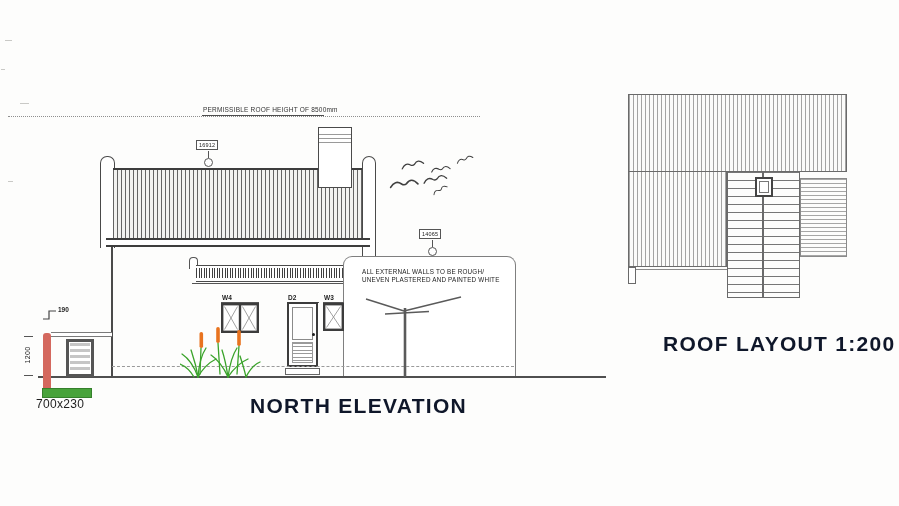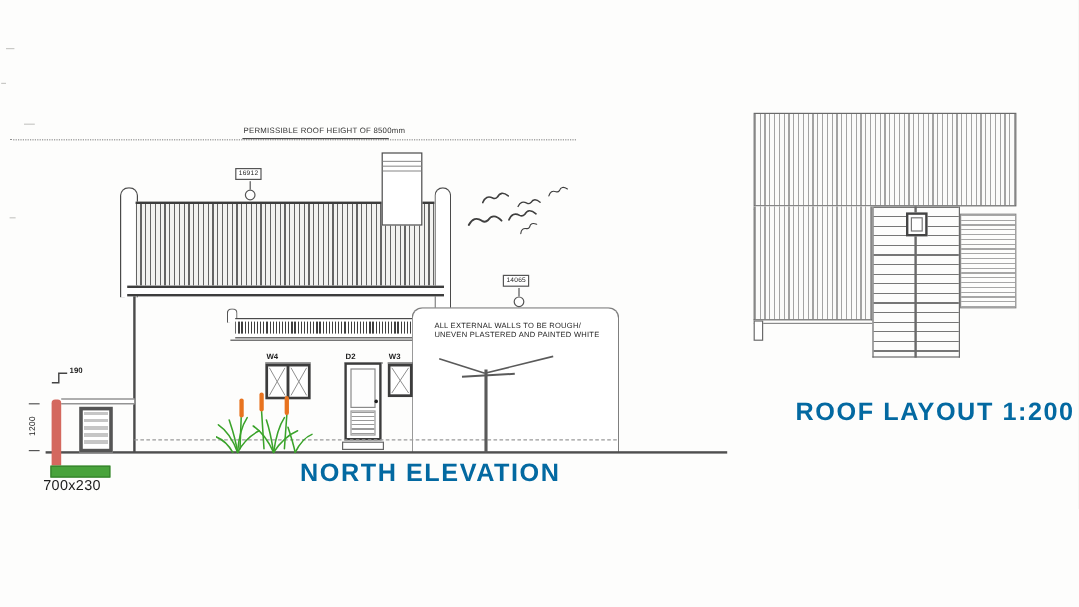--- a/index.html
+++ b/index.html
@@ -56,21 +56,21 @@
   .gate i{position:absolute;left:1px;right:1px;top:1px;bottom:1px;
       background:repeating-linear-gradient(180deg,#c6c6c6 0 3px,#fff 3px 6px);}
   .redbar{position:absolute;left:43px;top:333px;width:8px;height:55px;border-radius:3px 3px 0 0;}
   .greenbar{position:absolute;left:42px;top:388px;width:48px;height:8px;}
   .dim-vert{position:absolute;left:13px;top:350px;width:32px;height:10px;transform:rotate(-90deg);
       font-size:7px;text-align:center;color:#222;letter-spacing:.3px;}
   .dimtick{position:absolute;width:9px;height:1.2px;background:#555;}
   .dim190{position:absolute;left:58px;top:306px;font-size:6.5px;font-weight:700;color:#222;}
   .found-label{position:absolute;left:36px;top:397px;font-size:12px;letter-spacing:.3px;color:#1d1d1d;}
   
-  .title{position:absolute;font-size:21px;font-weight:600;letter-spacing:1.3px;color:#0369a1;white-space:nowrap;}
+  .title{position:absolute;font-size:21px;font-weight:600;letter-spacing:1.3px;color:#0f172a;white-space:nowrap;}
   
   .lvlbox{position:absolute;border:1px solid #555;background:#fff;font-size:5.5px;
       padding:1px 2px;color:#222;letter-spacing:.2px;}
   .lvlline{position:absolute;width:1px;height:7px;background:#555;}
   .lvlcircle{position:absolute;width:9px;height:9px;border:1px solid #555;border-radius:50%;background:#fff;box-sizing:border-box;}
   
   .rp{box-sizing:border-box;position:absolute;background:#fbfbfa;}
   .rp-vhatch{background:repeating-linear-gradient(90deg,rgba(105,105,105,.6) 0 1px,transparent 1px 4px),#fbfbfa;}
   .rp-top{left:628px;top:94px;width:219px;height:78px;border:1.5px solid #6a6a6a;}
   .rp-left{left:628px;top:172px;width:99px;height:95px;border:1.5px solid #6a6a6a;border-top:none;}
@@ -215,21 +215,21 @@
   <div class="dimtick" style="left:24px;top:375px;"></div>
   <div class="found-label">700x230</div>
 
   <div class="lvlbox" style="left:196px;top:140px;">16912</div>
   <div class="lvlline" style="left:208px;top:151px;"></div>
   <div class="lvlcircle" style="left:204px;top:158px;"></div>
   <div class="lvlbox" style="left:419px;top:229px;">14065</div>
   <div class="lvlline" style="left:432px;top:240px;"></div>
   <div class="lvlcircle" style="left:428px;top:247px;"></div>
 
-  <div class="title" style="left:250px;top:383px;">NORTH ELEVATION</div>
+  <div class="title" style="left:250px;top:394px;">NORTH ELEVATION</div>
   <div class="title" style="left:663px;top:332px;">ROOF LAYOUT 1:200</div>
 
   <div class="rp rp-vhatch rp-top"></div>
   <div class="rp-edge2" style="left:628px;top:174px;width:172px;"></div>
   <div class="rp rp-vhatch rp-left"></div>
   <div class="rp-edge2" style="left:628px;top:269px;width:99px;"></div>
   <div class="rp rp-notch"></div>
   <div class="rp rp-mid"></div>
   <div class="rp-divider"></div>
   <div class="rp rp-right"></div>

